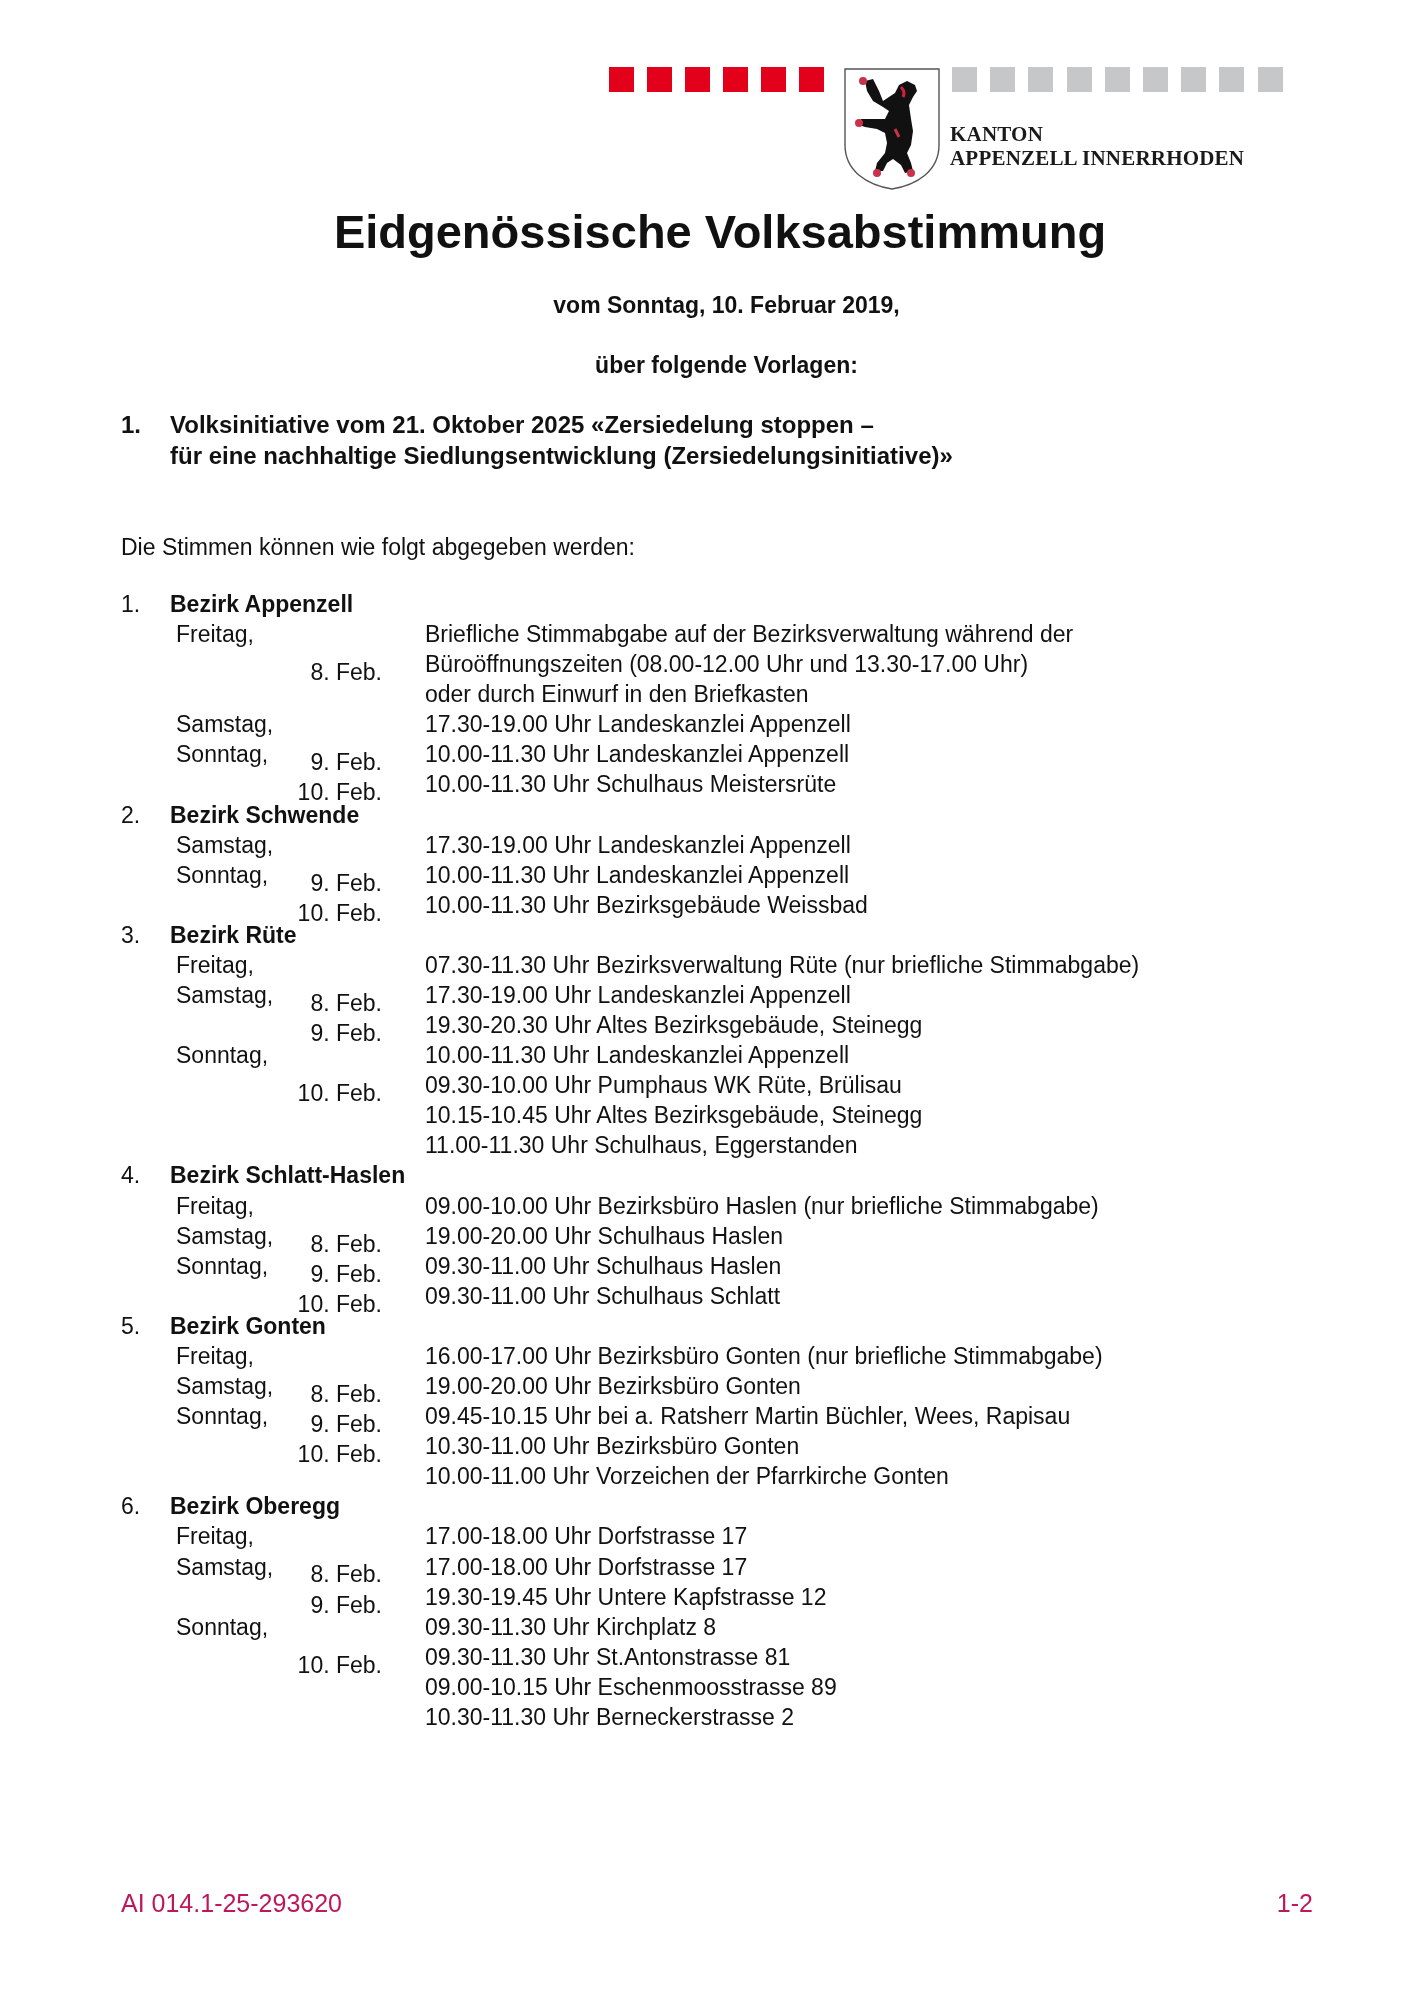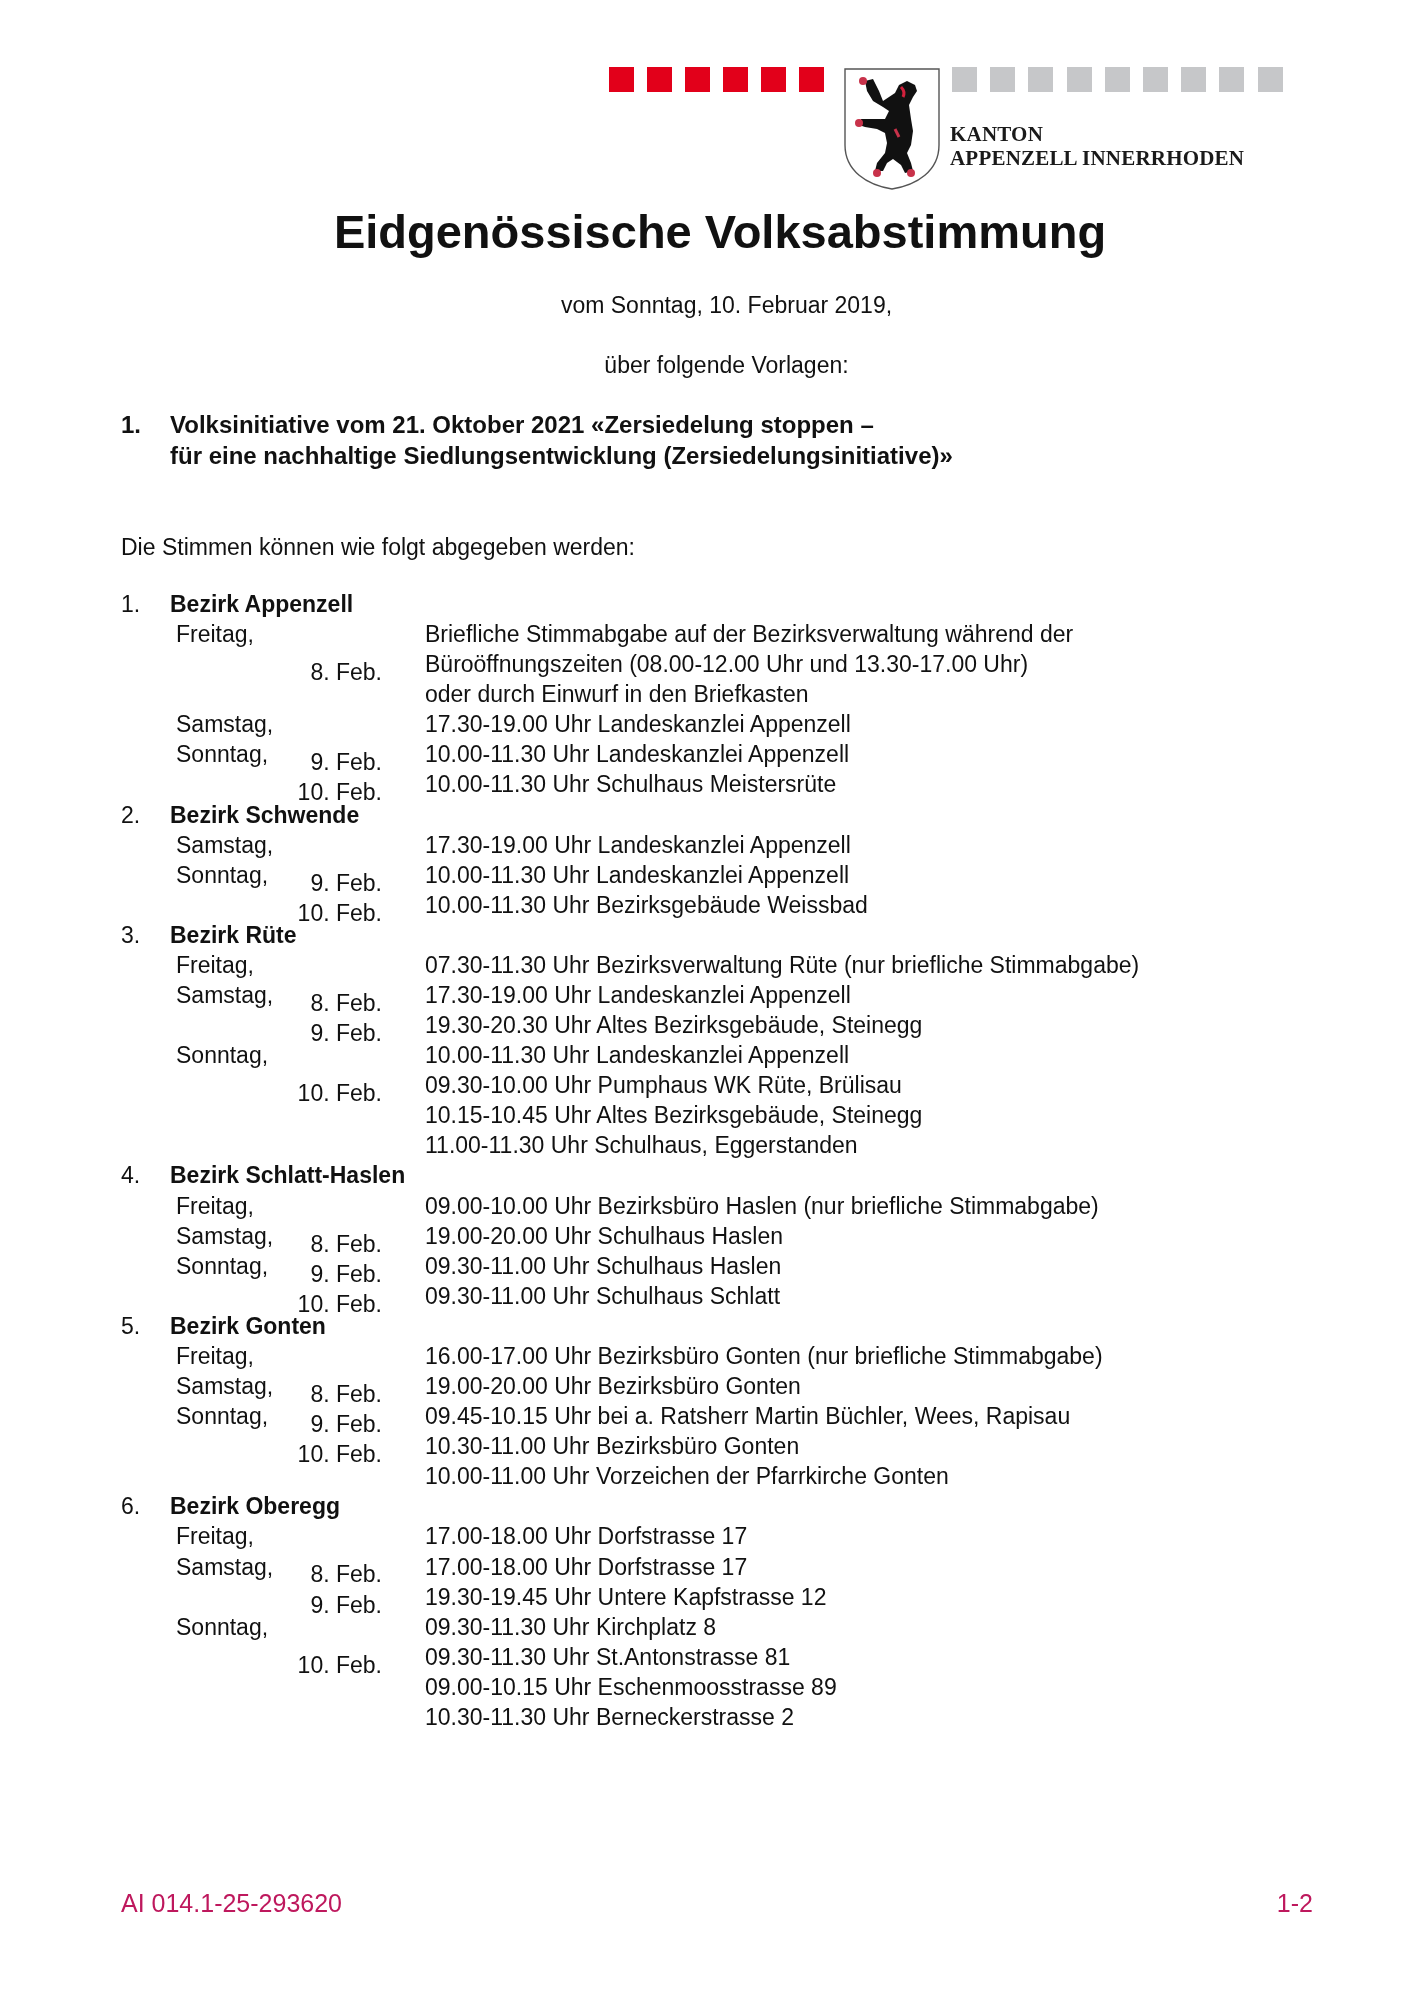--- a/index.html
+++ b/index.html
@@ -7,21 +7,21 @@
          font-family: "Liberation Sans", sans-serif; color: #111111; }
   .sq { position: absolute; top: 67px; width: 25px; height: 25px; }
   .sq.red { background: #e2001a; }
   .sq.grey { background: #c6c7c9; }
   .shield { position: absolute; left: 843px; top: 67px; width: 98px; height: 124px; }
   .kanton { position: absolute; left: 950px; font-family: "Liberation Serif", serif;
             font-weight: bold; font-size: 21px; letter-spacing: 0.2px; color: #1a1a1a; line-height: 1; }
   .title { position: absolute; left: 0; width: 1421px; top: 204px; text-align: center;
            font-weight: bold; font-size: 47px; line-height: 56px; padding-left: 19px; box-sizing: border-box; }
   .centered { position: absolute; left: 0; width: 1421px; text-align: center; font-size: 23px;
-              line-height: 30px; padding-left: 32px; box-sizing: border-box; }
+              line-height: 30px; padding-left: 32px; box-sizing: border-box; font-weight: bold; }
   .vorlage { position: absolute; left: 121px; top: 409px; font-size: 24px; font-weight: bold; line-height: 31px; }
   .vorlage .num { position: absolute; left: 0; top: 0; width: 50px; }
   .vorlage .txt { position: absolute; left: 49px; top: 0; white-space: nowrap; }
   .intro { position: absolute; left: 121px; top: 532px; font-size: 23px; line-height: 30px; }
   .list { position: absolute; left: 121px; top: 589px; width: 1200px; font-size: 23px; }
   .line { position: relative; height: 30.08px; line-height: 30px; white-space: nowrap; }
   .line .num { position: absolute; left: 0; }
   .line .head { position: absolute; left: 49px; font-weight: bold; }
   .line .day { position: absolute; left: 55px; }
   .line .date { position: absolute; left: 0; margin-top: 38px; }
@@ -64,21 +64,21 @@
   <div class="kanton" style="top:124px;">KANTON</div>
   <div class="kanton" style="top:148px;">APPENZELL INNERRHODEN</div>
 </div>
 
 <div class="title">Eidgenössische Volksabstimmung</div>
 <div class="centered" style="top:290px;">vom Sonntag, 10. Februar 2019,</div>
 <div class="centered" style="top:350px;">über folgende Vorlagen:</div>
 
 <div class="vorlage">
   <span class="num">1.</span>
-  <span class="txt">Volksinitiative vom 21. Oktober 2021 «Zersiedelung stoppen –</span>
+  <span class="txt">Volksinitiative vom 21. Oktober 2025 «Zersiedelung stoppen –</span>
   <span class="txt" style="top:31px;">für eine nachhaltige Siedlungsentwicklung (Zersiedelungsinitiative)»</span>
 </div>
 
 <div class="intro">Die Stimmen können wie folgt abgegeben werden:</div>
 
 <div class="list" id="bezirk-list">
     <div class="line">
       <span class="num">1.</span>
       <span class="head">Bezirk Appenzell</span>
     </div>

